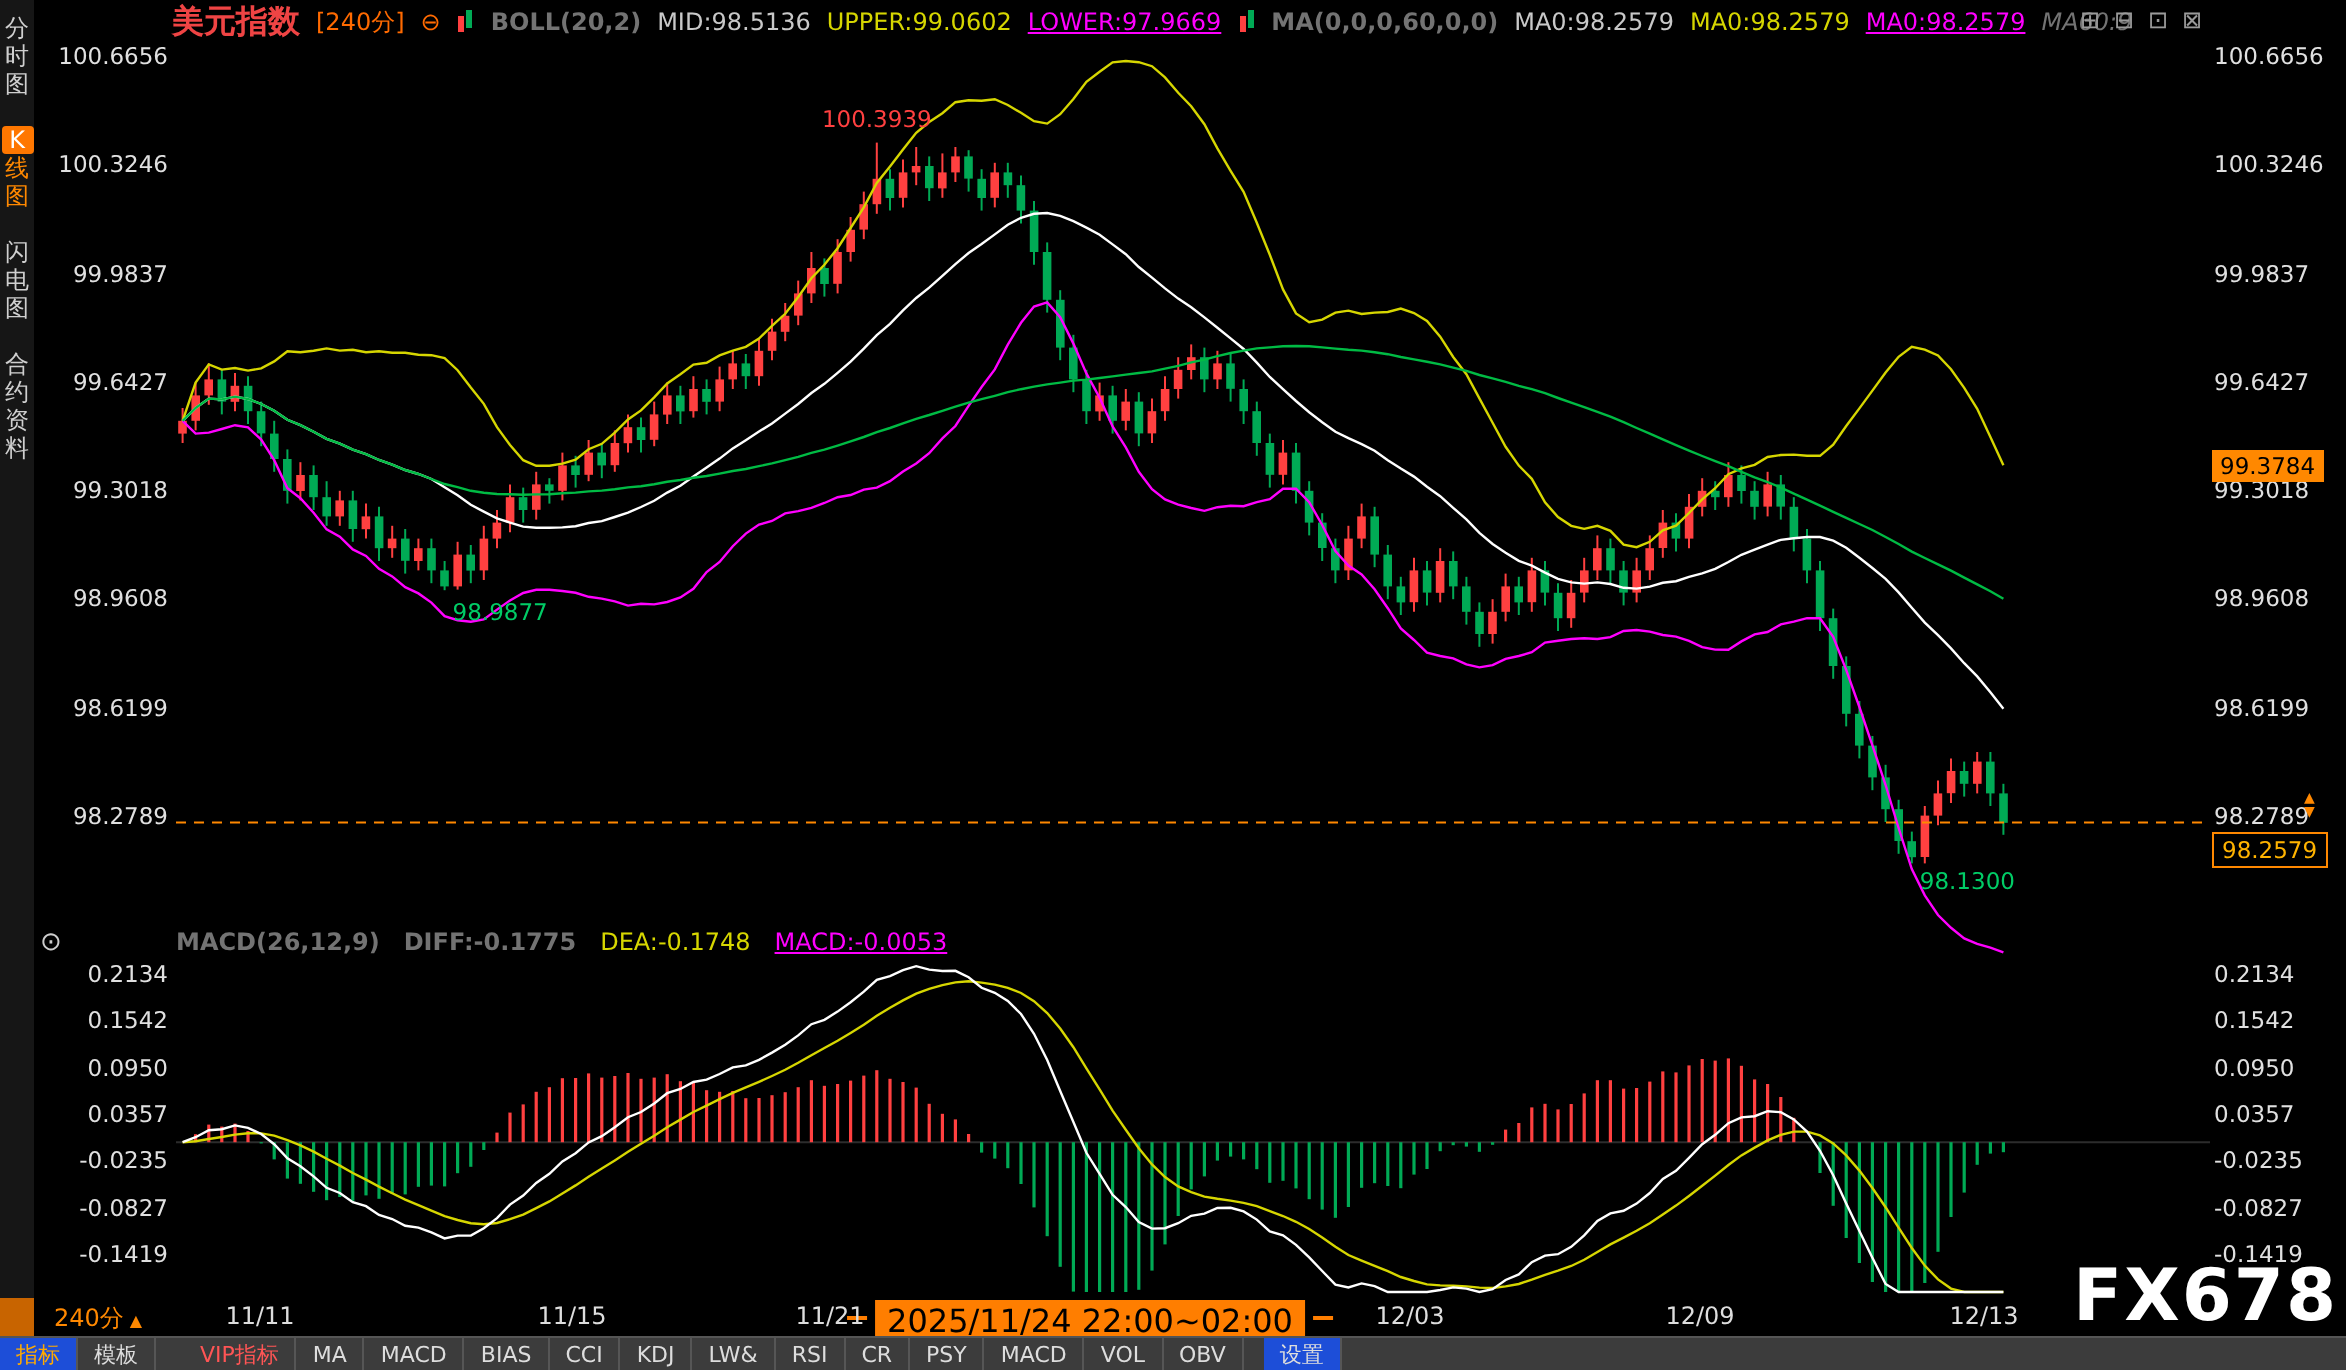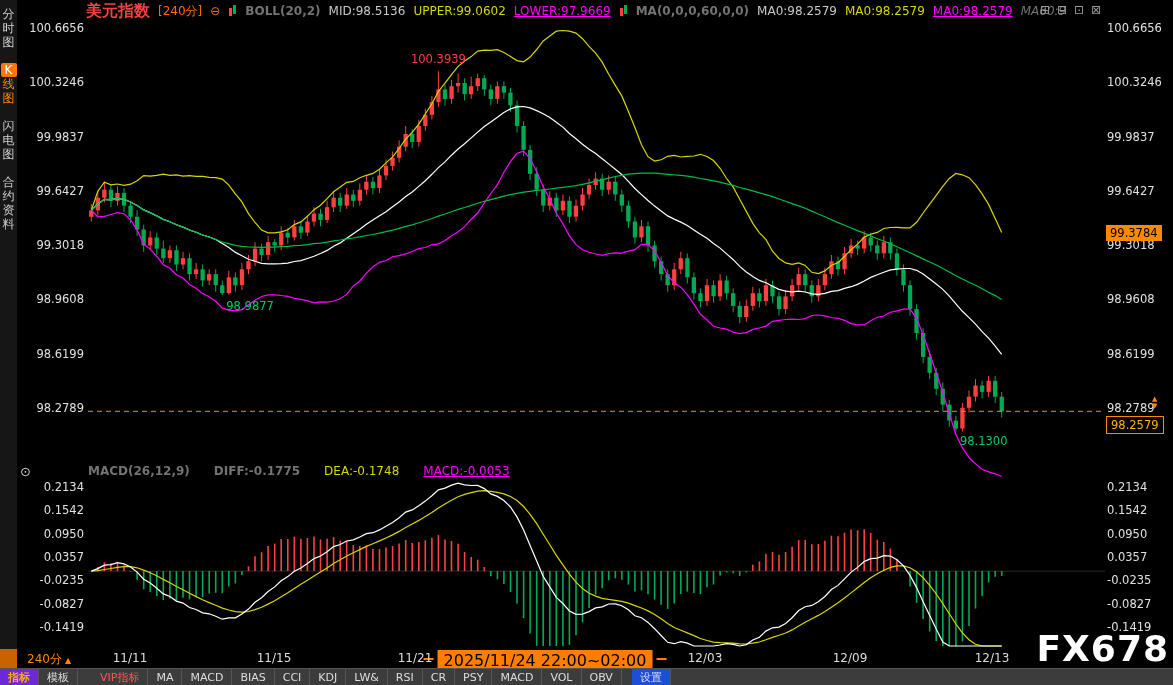--- a/index.html
+++ b/index.html
@@ -23,34 +23,34 @@
   .sidebar-foot{position:absolute;left:0;top:649px;width:17px;height:19px;background:#c86400;z-index:4;cursor:pointer;}
   
   .axis-host{position:absolute;inset:0;pointer-events:none;z-index:2;}
   .tick{position:absolute;font-size:11.5px;color:#e0e0e0;}
   
   .badge{position:absolute;left:1106px;font-size:11.5px;padding:1px 4px;z-index:4;}
   .badge-solid{background:#ff8800;color:#000;}
   .badge-outline{border:1px solid #ff8800;color:#ffb300;background:#000;}
   .spin{position:absolute;left:1152px;display:flex;flex-direction:column;color:#ff8800;font-size:7px;line-height:7px;z-index:4;cursor:pointer;}
   
-  .macd-header{position:absolute;left:88px;top:464px;display:flex;gap:24px;font-size:12px;z-index:3;}
+  .macd-header{position:absolute;left:88px;top:464px;display:flex;gap:12px;font-size:12px;z-index:3;}
   .panel-icon{position:absolute;left:20px;top:464px;font-size:13px;color:#ccc;z-index:3;cursor:pointer;}
   
   .xrow{position:absolute;left:17px;top:648px;width:1156px;height:20px;background:#000;z-index:3;}
   .xperiod{position:absolute;left:10px;top:3px;color:#ff8800;font-size:12px;cursor:pointer;}
   .xperiod .tri{font-size:8px;margin-left:3px;}
   .xlab{position:absolute;top:3px;transform:translateX(-50%);color:#ddd;font-size:12px;}
   .x-highlight{position:absolute;left:528px;top:2px;transform:translateX(-50%);background:#ff7e00;color:#000;font-size:16px;padding:1px 6px;}
   .x-highlight::before,.x-highlight::after{content:"";position:absolute;top:8px;width:10px;height:2px;background:#ff7e00;}
   .x-highlight::before{left:-14px;} .x-highlight::after{right:-14px;}
   
   .toolbar{position:absolute;left:0;top:668px;width:1173px;height:17px;background:#3c3c3c;border-top:1px solid #555;display:flex;align-items:stretch;font-size:11px;color:#ddd;z-index:3;}
   .tb-item{padding:0 8px;border-right:1px solid #565656;display:flex;align-items:center;cursor:pointer;}
-  .tb-accent{color:#ffaa00;background:#6d28d9;font-weight:bold;}
+  .tb-accent{color:#ffaa00;background:#1d4ed8;}
   .tb-vip{color:#ff5555;margin-left:14px;}
   .tb-button{margin-left:10px;background:#1d4ed8;}
   .watermark{position:absolute;right:4px;top:628px;font-size:36px;font-weight:bold;color:#fff;letter-spacing:1px;z-index:6;}
 </style>
 </head>
 <body>
 
 <div class="app">
 
   <svg id="chart-svg" width="1173" height="685">
@@ -597,21 +597,21 @@
     <span class="c-white">MACD(26,12,9)</span>
     <span class="c-white">DIFF:-0.1775</span>
     <span class="c-yellow">DEA:-0.1748</span>
     <span class="c-magenta">MACD:-0.0053</span>
   </div>
 
   <div class="xrow">
     <span class="xperiod"><span>240分</span><span class="tri">▲</span></span>
     <span class="x-highlight">2025/11/24 22:00~02:00</span>
   <span class="xlab" style="left: 113px;">11/11</span>
-      <span class="xlab" style="left: 257px;">11/15</span>
+      <span class="xlab" style="left: 269px;">11/15</span>
       <span class="xlab" style="left: 398px;">11/21</span>
       <span class="xlab" style="left: 688px;">12/03</span>
       <span class="xlab" style="left: 833px;">12/09</span>
       <span class="xlab" style="left: 975px;">12/13</span>
     </div>
 
   <div class="toolbar">
       <div class="tb-item tb-accent">指标</div>
       <div class="tb-item">模板</div>
       <div class="tb-item tb-vip">VIP指标</div>

